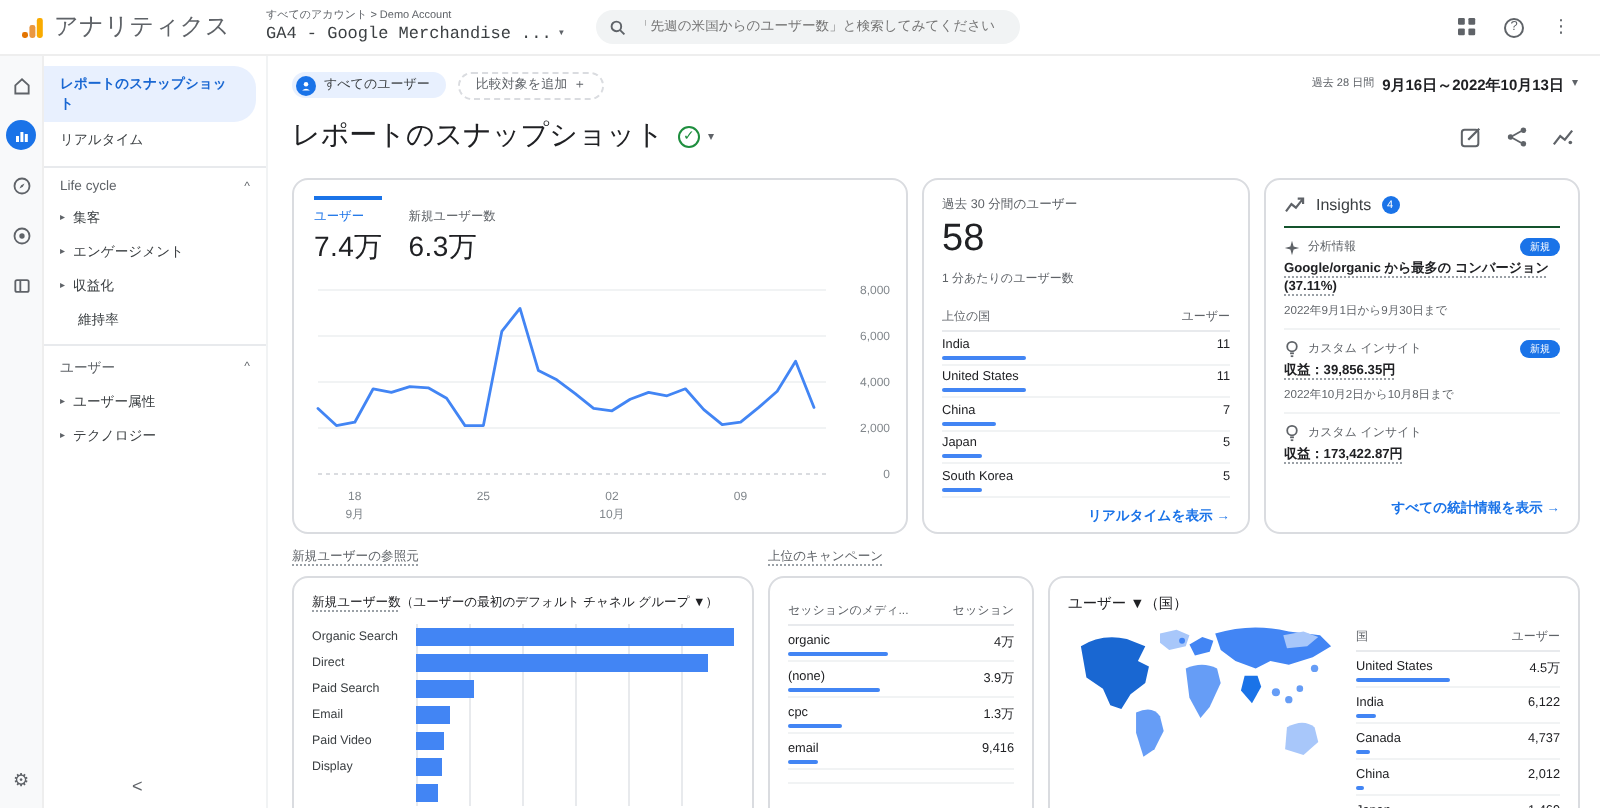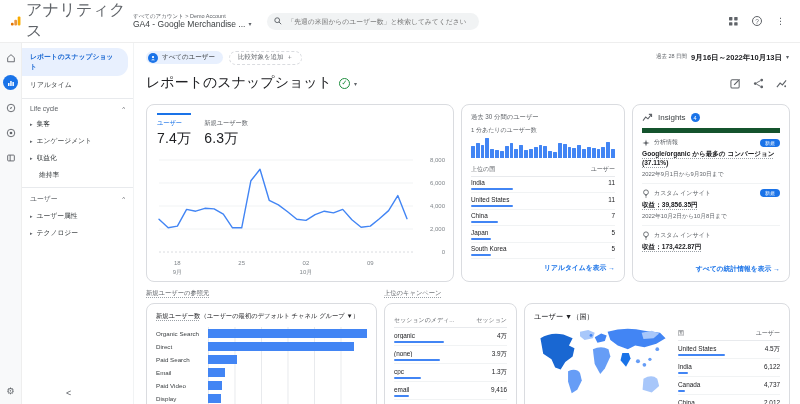--- a/index.html
+++ b/index.html
@@ -3,24 +3,24 @@
 <meta charset="utf-8">
 <style>
   * { margin:0; padding:0; box-sizing:border-box; }
   html,body { width:800px; height:404px; overflow:hidden; background:#fff;
     font-family:"Liberation Sans","DejaVu Sans",sans-serif; color:#202124; }
   .app { width:800px; height:404px; display:flex; flex-direction:column; overflow:hidden; }
 
   
   .hdr { flex:0 0 28px; display:flex; align-items:center; border-bottom:1px solid #eeeeee; background:#fff; }
   .logo-area { width:133px; display:flex; align-items:center; gap:5px; padding-left:10px; flex:none; }
-  .logo-text { font-size:16px; color:#5f6368; letter-spacing:.3px; }
+  .logo-text { font-size:12px; color:#5f6368; letter-spacing:.3px; }
   .acct { display:flex; flex-direction:column; justify-content:center; line-height:1.2; }
   .acct-path { font-size:5.5px; color:#5f6368; }
-  .acct-prop { font-size:8.5px; color:#3c4043; display:flex; align-items:center; gap:3px; }
+  .acct-prop { font-size:8.5px; color:#3c4043; display:flex; align-items:center; gap:3px;font-family:Liberation Mono, monospace; }
   .caret { color:#5f6368; font-size:6px; }
   .search { margin-left:16px; width:212px; height:17px; background:#f1f3f4; border-radius:9px;
     display:flex; align-items:center; gap:5px; padding:0 7px; }
   .search input { flex:1; border:none; background:transparent; outline:none; font-size:6.8px; color:#5f6368;
     font-family:inherit; }
   .hdr-icons { margin-left:auto; display:flex; align-items:center; gap:13px; padding-right:14px; color:#5f6368; }
   .hicon { width:11px; height:11px; display:flex; align-items:center; justify-content:center; font-size:9px; }
   .help-circle { width:10px; height:10px; border:1px solid #5f6368; border-radius:50%; font-size:6.5px;
     display:flex; align-items:center; justify-content:center; }
 
@@ -92,21 +92,21 @@
   .mini-row { display:flex; align-items:flex-start; padding:2.5px 0 2px 0; border-bottom:1px solid #f1f3f4; }
   .mini-left { flex:1; margin-right:6px; }
   .mini-label { font-size:6.4px; color:#202124; white-space:nowrap; overflow:hidden; }
   .mini-bar { height:2px; background:#4285f4; margin-top:2px; border-radius:1px; }
   .mini-val { font-size:6.4px; color:#202124; white-space:nowrap; }
   .card-link { margin-top:auto; text-align:right; font-size:6.8px; color:#1a73e8; font-weight:bold;
     padding:4px 0 2px 0; cursor:pointer; }
 
   
   .card-ins { height:178px; padding:8px 9px 5px 9px; display:flex; flex-direction:column; }
-  .ins-head { display:flex; align-items:center; gap:5px; padding-bottom:6px; border-bottom:5px solid #14532d; }
+  .ins-head { display:flex; align-items:center; gap:5px; padding-bottom:6px; border-bottom:1px solid #14532d; }
   .ins-title { font-size:8px; color:#3c4043; }
   .ins-count { width:9px; height:9px; background:#1a73e8; color:#fff; border-radius:50%; font-size:5.5px;
     display:flex; align-items:center; justify-content:center; }
   .ins-item { padding:5px 0 4px 0; border-bottom:1px solid #f1f3f4; }
   .ins-item:last-of-type { border-bottom:none; }
   .ins-top { display:flex; align-items:center; gap:4px; }
   .ins-cat { font-size:6px; color:#5f6368; flex:1; }
   .ins-badge { background:#1a73e8; color:#fff; font-size:5px; padding:1px 5px; border-radius:6px; }
   .ins-headline { font-size:6.6px; font-weight:bold; color:#202124; margin-top:3px; line-height:1.35;
     text-decoration:underline dotted #9aa0a6; text-underline-offset:2px; }
@@ -341,20 +341,21 @@
               <text x="84.66666666666667" y="113" text-anchor="middle" class="tick">25</text>
               <text x="148.96296296296296" y="113" text-anchor="middle" class="tick">02</text>
               <text x="148.96296296296296" y="122" text-anchor="middle" class="tick">10月</text>
               <text x="213.25925925925927" y="113" text-anchor="middle" class="tick">09</text>
               <polyline points="2.0,67.2 11.2,75.8 20.4,74.1 29.6,57.4 38.7,59.2 47.9,56.3 57.1,56.9 66.3,62.1 75.5,75.8 84.7,75.8 93.9,28.7 103.0,17.2 112.2,48.3 121.4,52.9 130.6,59.8 139.8,67.2 149.0,68.4 158.1,62.6 167.3,59.2 176.5,60.9 185.7,57.4 194.9,67.8 204.1,75.3 213.3,74.1 222.4,66.7 231.6,58.6 240.8,43.6 250.0,66.7" fill="none" stroke="#4285f4" stroke-width="1.4" stroke-linejoin="round" stroke-linecap="round"></polyline>
             </svg>
         </div>
 
         <div class="card card-rt">
           <div class="rt-title">過去 30 分間のユーザー</div>
+          <div class="rt-value">58</div>
           <div class="rt-sub">1 分あたりのユーザー数</div>
           <div class="sparkline">
               <div class="spark-bar" style="height: 60%;"></div>
               <div class="spark-bar" style="height: 75%;"></div>
               <div class="spark-bar" style="height: 62%;"></div>
               <div class="spark-bar" style="height: 100%;"></div>
               <div class="spark-bar" style="height: 45%;"></div>
               <div class="spark-bar" style="height: 38%;"></div>
               <div class="spark-bar" style="height: 33%;"></div>
               <div class="spark-bar" style="height: 60%;"></div>

